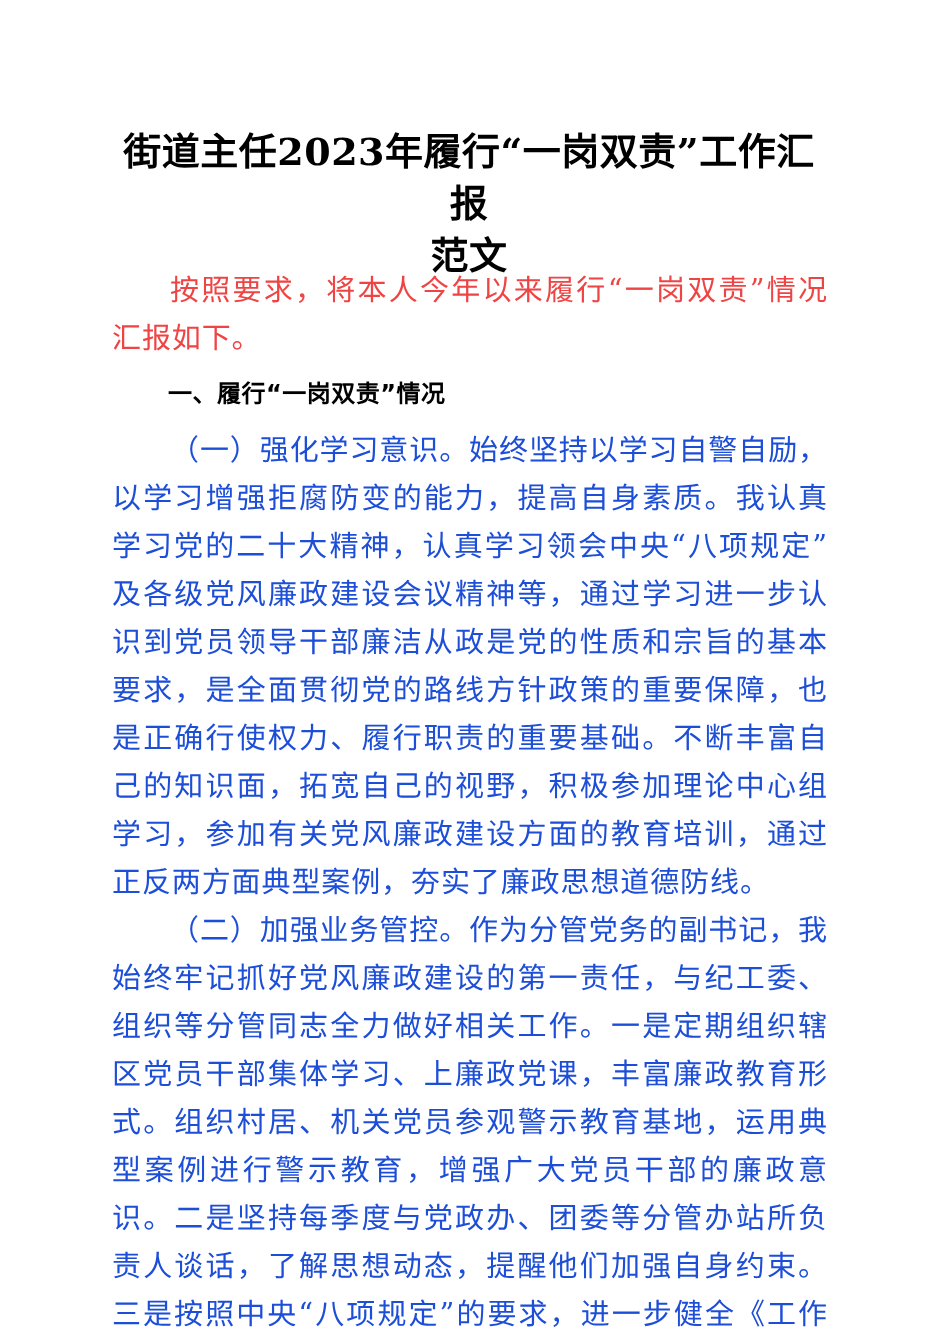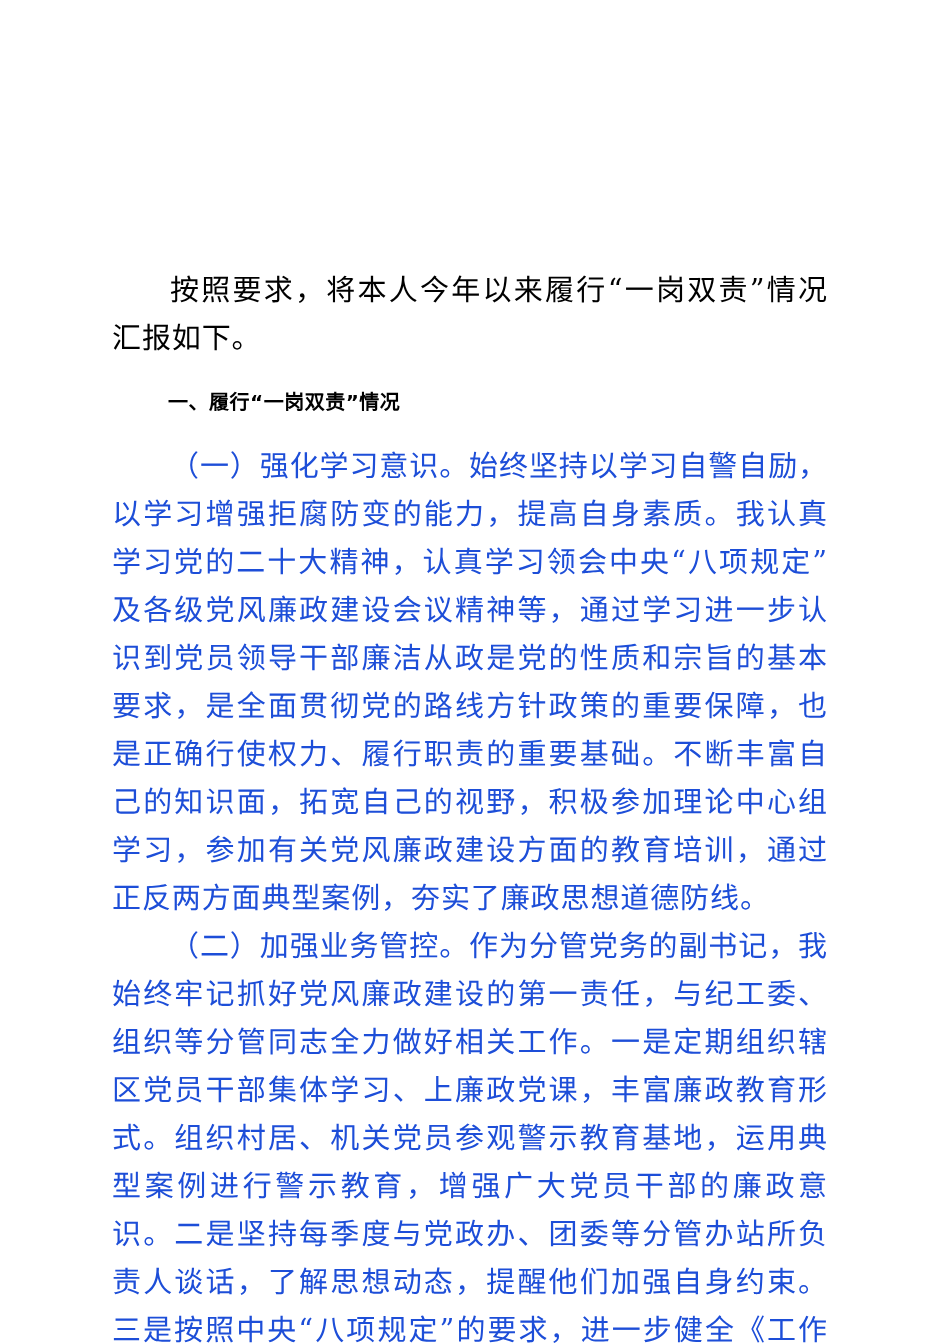--- a/index.html
+++ b/index.html
@@ -51,45 +51,50 @@
 
   p.para {
     margin: 0;
     font-family: "DejaVu Serif", "Liberation Serif", serif;
     font-size: 29px;
     line-height: 48px;
     text-align: justify;
     text-justify: inter-ideograph;
     text-indent: 2em;
     letter-spacing: 0.9px;
-    color: #000000;
+    color: #ef4444;
     word-break: break-all;
   }
 
   h2.section-heading {
-    margin: 16px;
+    margin: 8px;
     font-family: "DejaVu Sans", "Liberation Sans", sans-serif;
     font-weight: bold;
-    font-size: 20px;
+    font-size: 24px;
     line-height: 48px;
     text-indent: 2em;
     letter-spacing: 0.5px;
     color: #000000;
   }
 
   
   p.para.lead {
     color: #1d4ed8;
   }
 </style>
 </head>
 <body>
 
 <div class="page">
 
+  <div class="doc-title">
+    
+    <span>街道主任2023年履行“一岗双责”工作汇报</span><br>
+    <span>范文</span>
+  </div>
 
   <div class="doc-body">
 
     <p class="para">按照要求，将本人今年以来履行“一岗双责”情况汇报如下。</p>
 
     <h2 class="section-heading">一、履行“一岗双责”情况</h2>
 
     <p class="para lead">（一）强化学习意识。始终坚持以学习自警自励，以学习增强拒腐防变的能力，提高自身素质。我认真学习党的二十大精神，认真学习领会中央“八项规定”及各级党风廉政建设会议精神等，通过学习进一步认识到党员领导干部廉洁从政是党的性质和宗旨的基本要求，是全面贯彻党的路线方针政策的重要保障，也是正确行使权力、履行职责的重要基础。不断丰富自己的知识面，拓宽自己的视野，积极参加理论中心组学习，参加有关党风廉政建设方面的教育培训，通过正反两方面典型案例，夯实了廉政思想道德防线。</p>
 
     <p class="para lead">（二）加强业务管控。作为分管党务的副书记，我始终牢记抓好党风廉政建设的第一责任，与纪工委、组织等分管同志全力做好相关工作。一是定期组织辖区党员干部集体学习、上廉政党课，丰富廉政教育形式。组织村居、机关党员参观警示教育基地，运用典型案例进行警示教育，增强广大党员干部的廉政意识。二是坚持每季度与党政办、团委等分管办站所负责人谈话，了解思想动态，提醒他们加强自身约束。三是按照中央“八项规定”的要求，进一步健全《工作人员管理考核办</p>

